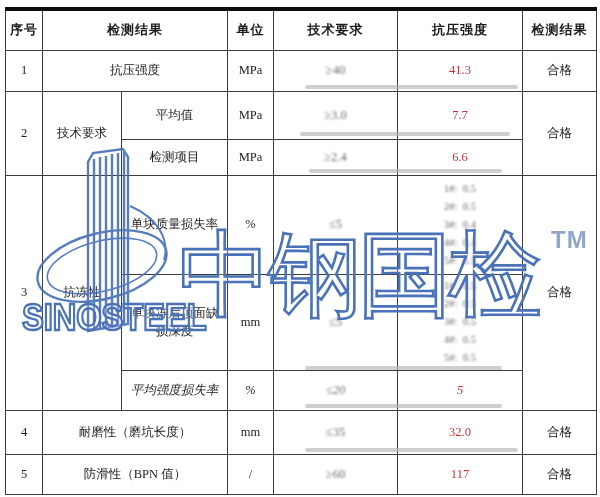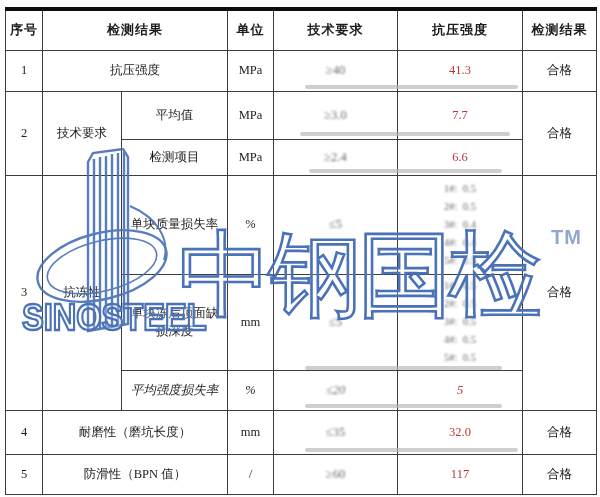--- a/index.html
+++ b/index.html
@@ -58,21 +58,21 @@
     left:178px;top:226px;
     font-family:"Liberation Sans","DejaVu Sans",sans-serif;
     font-size:94px;font-weight:400;line-height:1.05;
     color:rgba(255,255,255,0.15);
     -webkit-text-stroke:2.6px #4a72b8;
     letter-spacing:-4px;white-space:nowrap;
   }
   .wm-tm{
     left:551px;top:226px;
     font-family:"Liberation Sans","DejaVu Sans",sans-serif;
-    font-size:20px;font-weight:bold;color:#93a7cb;letter-spacing:1px;
+    font-size:24px;font-weight:bold;color:#93a7cb;letter-spacing:1px;
   }
 </style>
 </head>
 <body>
 
 <table class="report-table">
   <colgroup>
     <col style="width:37px">
       <col style="width:79px">
       <col style="width:106px">

